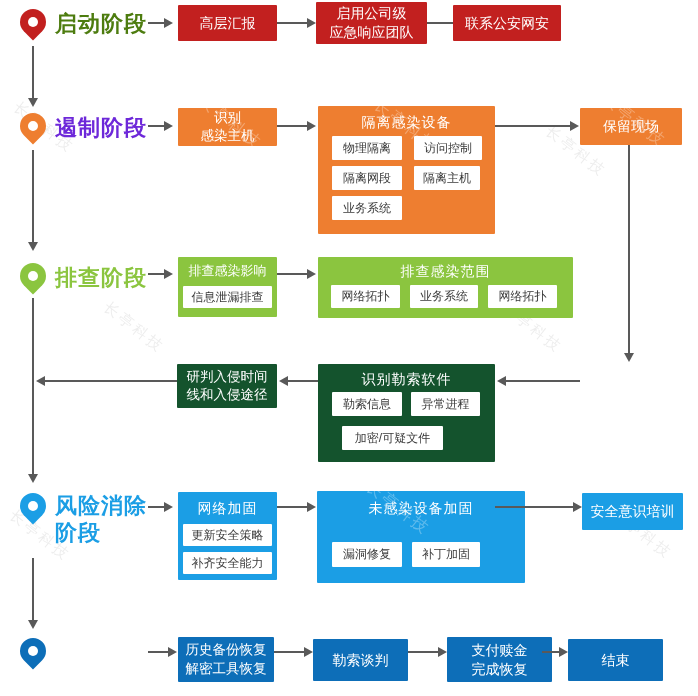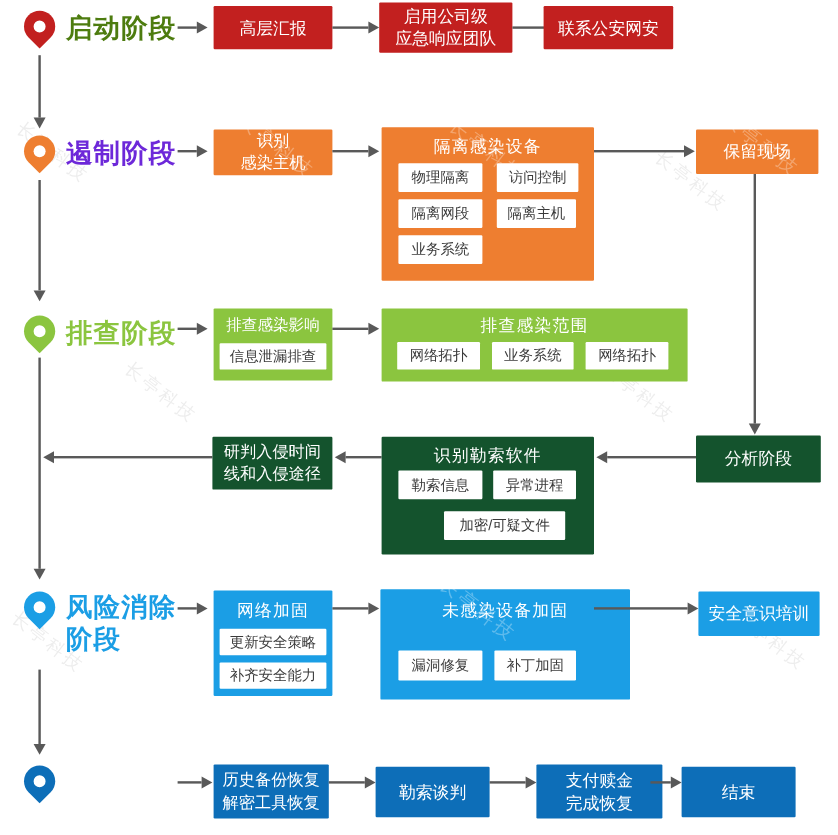--- a/index.html
+++ b/index.html
@@ -130,27 +130,24 @@
   <div class="box bg-green" style="left:177px;top:364px;width:100px;height:44px;font-size:13.5px">
     <div>研判入侵时间</div>
     <div>线和入侵途径</div>
   </div>
   <div class="ah ah-left" style="left:279px;top:376px"></div>
   <div class="hline" style="left:288px;top:380px;width:30px"></div>
   <div class="group bg-green" style="left:318px;top:364px;width:177px;height:98px">
     <div class="gtitle" style="margin-top:7px">识别勒索软件</div>
     <div class="sub" style="left:14px;top:28px;width:70px;height:24px">勒索信息</div>
     <div class="sub" style="left:93px;top:28px;width:69px;height:24px">异常进程</div>
-    <div class="sub" style="left:52px;top:62px;width:101px;height:24px">加密/可疑文件</div>
+    <div class="sub" style="left:24px;top:62px;width:101px;height:24px">加密/可疑文件</div>
   </div>
   <div class="ah ah-left" style="left:497px;top:376px"></div>
   <div class="hline" style="left:506px;top:380px;width:74px"></div>
-  <div class="box bg-green t15" style="left:580px;top:363px;width:104px;height:39px">
-    <div>分析阶段</div>
-  </div>
 
   <div class="hline" style="left:148px;top:506px;width:16px"></div>
   <div class="ah ah-right" style="left:164px;top:502px"></div>
   <div class="group bg-lblue" style="left:178px;top:492px;width:99px;height:88px">
     <div class="gtitle" style="margin-top:8px">网络加固</div>
     <div class="sub" style="left:5px;top:32px;width:89px;height:22px">更新安全策略</div>
     <div class="sub" style="left:5px;top:60px;width:89px;height:22px">补齐安全能力</div>
   </div>
   <div class="hline" style="left:277px;top:506px;width:30px"></div>
   <div class="ah ah-right" style="left:307px;top:502px"></div>

